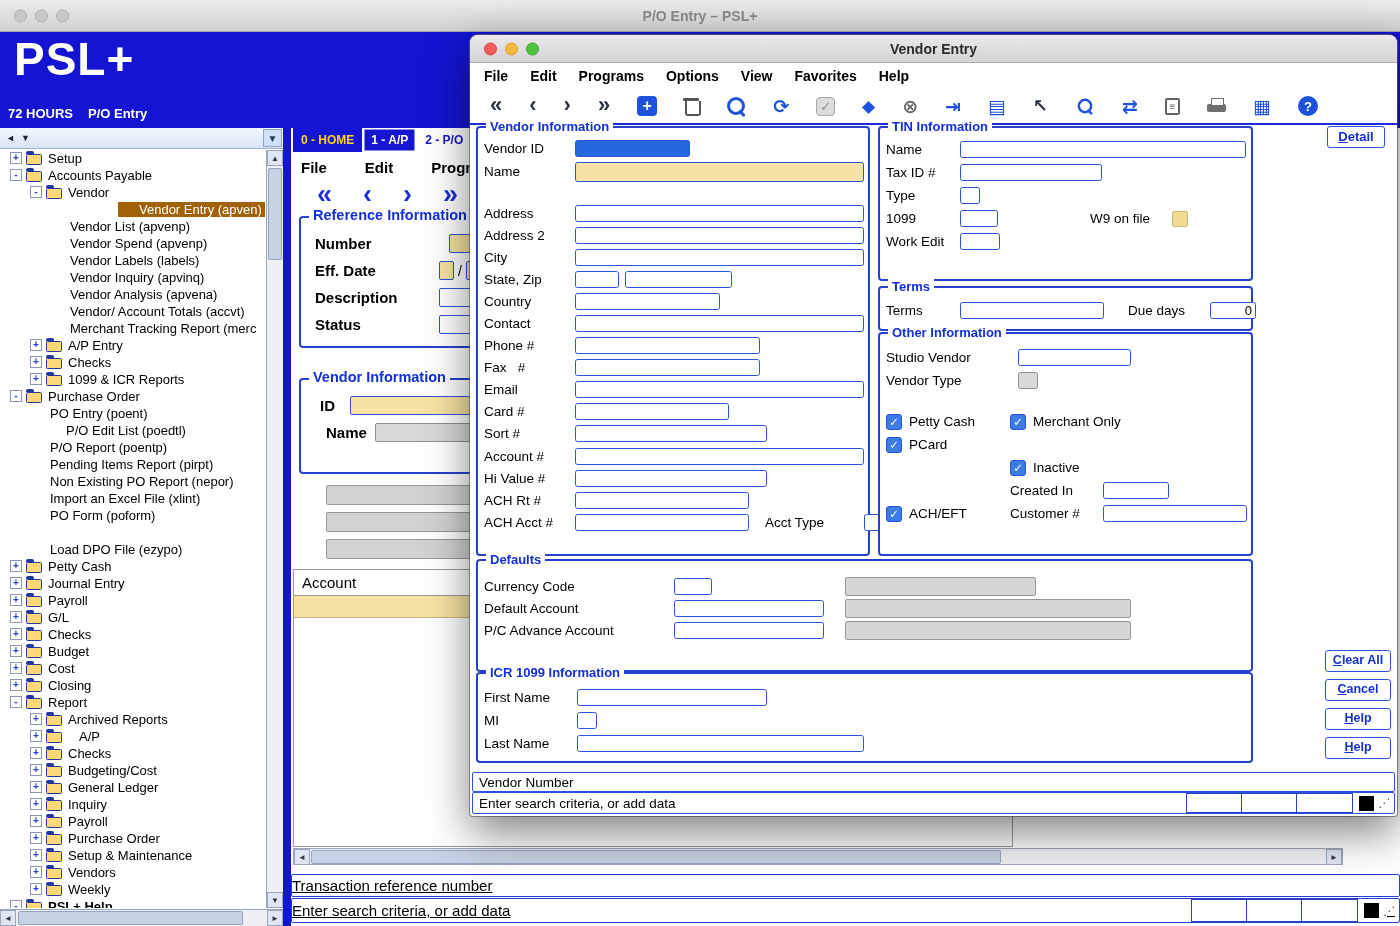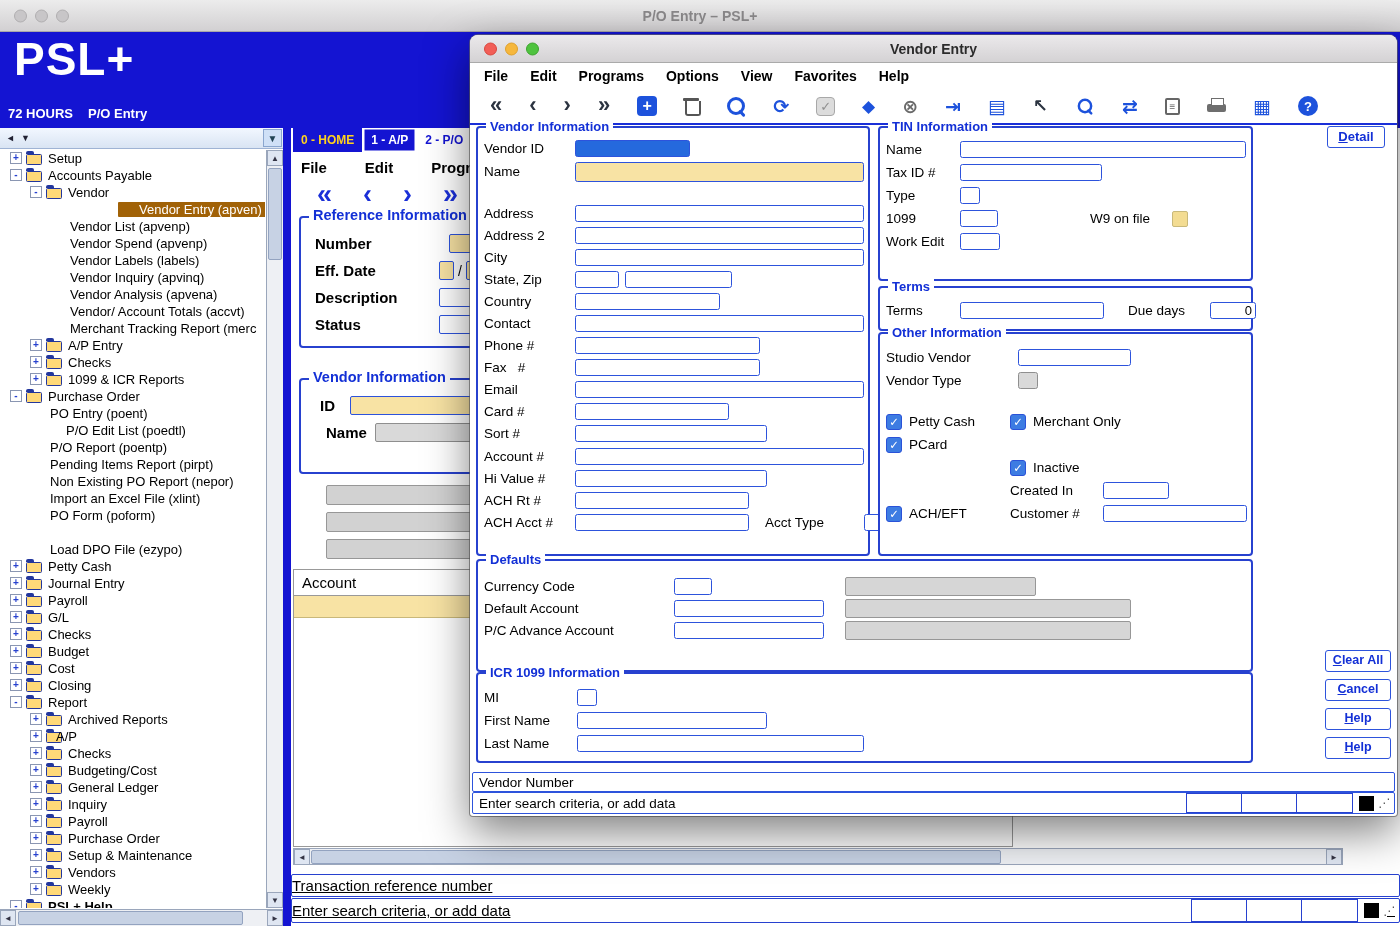--- a/index.html
+++ b/index.html
@@ -327,21 +327,21 @@
           <span class="tlabel" style="left: 46px;">Report</span>
         </div>
         <div class="trow">
           <span class="tog" style="left: 28px;">+</span>
           <span class="folder-ic" style="left: 44px;"></span>
           <span class="tlabel" style="left: 66px;">Archived Reports</span>
         </div>
         <div class="trow">
           <span class="tog" style="left: 28px;">+</span>
           <span class="folder-ic" style="left: 44px;"></span>
-          <span class="tlabel" style="left: 54px;">A/P</span>
+          <span class="tlabel" style="left: 77px;">A/P</span>
         </div>
         <div class="trow">
           <span class="tog" style="left: 28px;">+</span>
           <span class="folder-ic" style="left: 44px;"></span>
           <span class="tlabel" style="left: 66px;">Checks</span>
         </div>
         <div class="trow">
           <span class="tog" style="left: 28px;">+</span>
           <span class="folder-ic" style="left: 44px;"></span>
           <span class="tlabel" style="left: 66px;">Budgeting/Cost</span>
@@ -706,26 +706,26 @@
       <div class="drow">
           <span class="flabel">P/C Advance Account</span>
           <span class="inp w150"></span>
           <span class="gbox g286"></span>
         </div>
     </div>
 
     <div class="fs fs-icr">
       <span class="legend">ICR 1099 Information</span>
       <div class="vrow icrrow">
+          <span class="flabel">First Name</span>
+          <span class="inp w190"></span>
+        </div>
+      <div class="vrow icrrow">
           <span class="flabel">MI</span>
           <span class="inp w20"></span>
-        </div>
-      <div class="vrow icrrow">
-          <span class="flabel">First Name</span>
-          <span class="inp w190"></span>
         </div>
       <div class="vrow icrrow">
           <span class="flabel">Last Name</span>
           <span class="inp w287"></span>
         </div>
     </div>
 
     <div>
         <div class="act-btn" style="top: 615px;">Clear All</div>
         <div class="act-btn" style="top: 644px;">Cancel</div>

